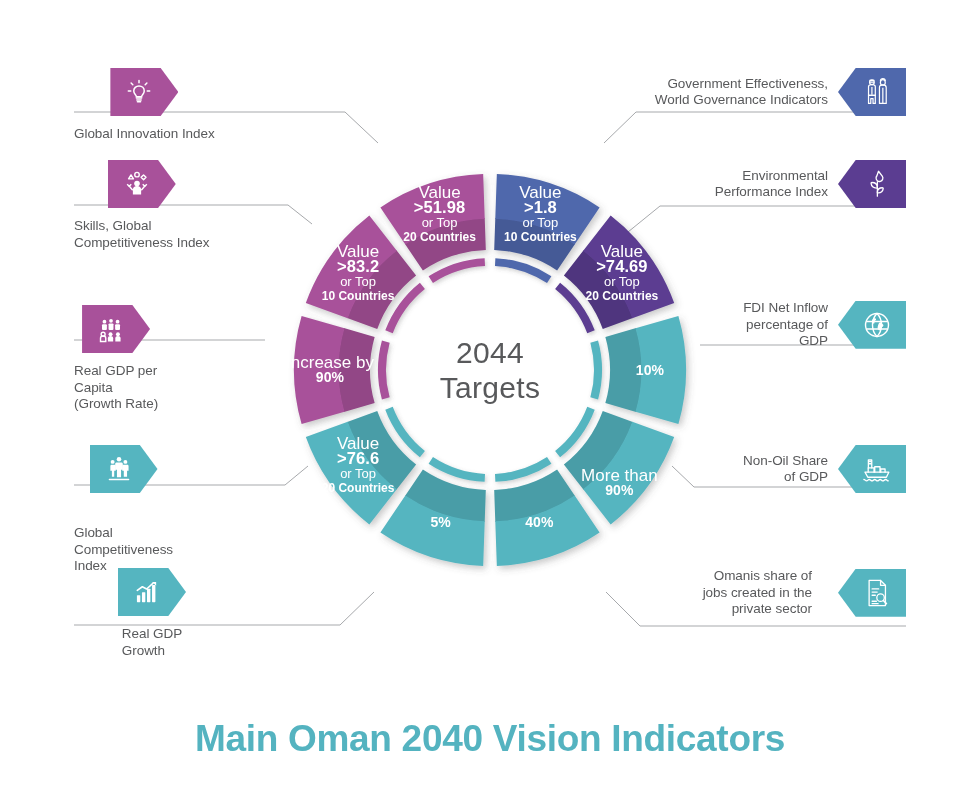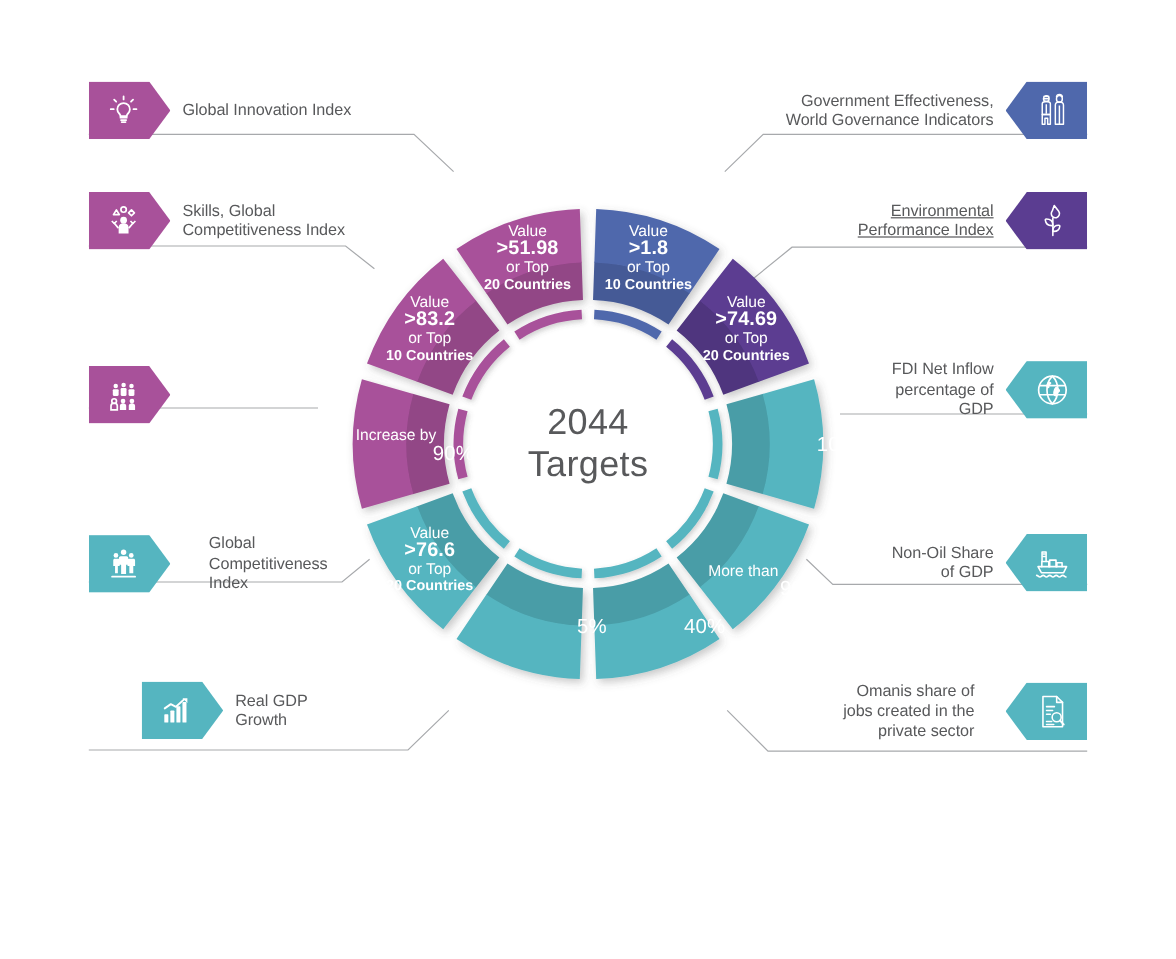--- a/index.html
+++ b/index.html
@@ -13,20 +13,21 @@
   #stage { position:absolute; inset:0; }
 
   svg.layer { position:absolute; left:0; top:0; width:980px; height:799px; }
 
   
   .label-row {
     position:absolute;
     display:flex;
     align-items:center;
     gap:10px;
+    flex-direction:column;
   }
   .label-row.left { left:74px; }
   .label-row.right { right:74px; flex-direction:row-reverse; }
 
   .tag {
     width:60px; height:48px;
     display:flex; align-items:center; justify-content:center;
     flex:0 0 auto;
     position:relative;
   }
@@ -47,25 +48,25 @@
   
   .seg-label {
     position:absolute;
     text-align:center;
     color:#ffffff;
     transform:translate(-50%,-50%);
     line-height:15px;
     pointer-events:none;
     width:130px;
   }
-  .seg-label .l1 { font-size:13px; }
+  .seg-label .l1 { font-size:17px; }
   .seg-label .l2 { font-size:16.5px; font-weight:bold; letter-spacing:.1px;}
   .seg-label .l3 { font-size:13px; }
   .seg-label .l4 { font-size:12px; font-weight:bold; }
-  .seg-label.single .l2 { font-size:17px; font-weight:normal;text-align:right; }
+  .seg-label.single .l2 { font-size:14px; font-weight:bold; }
 
   
   #center-text {
     position:absolute;
     left:490px; top:370px;
     transform:translate(-50%,-50%);
     text-align:center;
     width:200px;
     color:#58595b;
   }
@@ -245,20 +246,23 @@
       <g fill="none" stroke="#fff" stroke-width="1.5">
               <circle cx="8.6" cy="21.6" r="2.1"></circle>
               <path d="M5.8 29.4v-3.6c0-1.4 1.2-2.3 2.8-2.3s2.8.9 2.8 2.3v3.6z"></path>
             </g>
       <circle cx="16.5" cy="21.6" r="2.1"></circle>
             <path d="M13.7 29.4v-3.6c0-1.4 1.2-2.3 2.8-2.3s2.8.9 2.8 2.3v3.6z"></path>
       <circle cx="24.4" cy="21.6" r="2.1"></circle>
             <path d="M21.6 29.4v-3.6c0-1.4 1.2-2.3 2.8-2.3s2.8.9 2.8 2.3v3.6z"></path>
     </svg>
         </div>
+        <div class="label-text">Real GDP per
+Capita
+(Growth Rate)</div>
       </div>
       <div class="label-row left" style="top: 445px; gap: 32px;">
         <div class="tag left" style="background: rgb(85, 181, 192);">
           <svg width="30" height="30" viewBox="0 0 32 32" fill="#fff" stroke="none">
       <circle cx="9.2" cy="8.4" r="2.1"></circle>
       <path d="M7.2 11.4h4c.8 0 1.3.6 1.3 1.4v5h-1.6v6.4H8.4V17.8H6.8v-5c0-.8.5-1.4 1.4-1.4z"></path>
       <circle cx="16" cy="5.6" r="2.4"></circle>
       <path d="M13.5 9h5c1 0 1.6.7 1.6 1.6v6.1h-1.9v8.1h-4.4v-8.1h-1.9v-6.1c0-.9.6-1.6 1.6-1.6z"></path>
       <circle cx="22.8" cy="8.4" r="2.1"></circle>
       <path d="M20.8 11.4h4c.9 0 1.4.6 1.4 1.4v5h-1.6v6.4h-3.5V17.8h-1.6v-5c0-.8.5-1.4 1.3-1.4z"></path>
@@ -297,21 +301,21 @@
       <path d="M11.6 11.6v8.4"></path>
       <ellipse cx="23.2" cy="6.8" rx="2.6" ry="3"></ellipse>
       <path d="M20.6 5.4c0-1.6 1.2-2.6 2.6-2.6s2.6 1 2.6 2.6"></path>
       <path d="M19.6 12.2c0-1.6 1.6-2.7 3.6-2.7s3.6 1.1 3.6 2.7v17h-7.2z"></path>
       <path d="M23.2 12.6v16.6"></path>
     </svg>
         </div>
         <div class="label-text">Government Effectiveness,
 World Governance Indicators</div>
       </div>
-      <div class="label-row right" style="top: 160px; text-decoration: underline;">
+      <div class="label-row right" style="top: 160px;">
         <div class="tag right" style="background: rgb(91, 61, 145);">
           <svg width="30" height="32" viewBox="0 0 32 34" fill="none" stroke="#fff" stroke-width="1.4" stroke-linejoin="round" stroke-linecap="round">
       <path d="M17.6 3.4l4 5.2c1.5 2 .4 4.9-2 5.6-2.4.7-4.6-1.2-4.6-3.5 0-1 .3-1.7.9-2.5z"></path>
       <path d="M16.4 14.6v15.4"></path>
       <path d="M16.4 20.4c-.2-3.2-2.6-5-5.8-5-.6 0-1 .4-.9 1 .4 3 2.6 4.9 5.6 4.9h1.1z"></path>
       <path d="M16.4 25.6c.2-2.9 2.4-4.6 5.3-4.6.6 0 1 .4.9.9-.4 2.8-2.4 4.5-5.2 4.5h-1z"></path>
     </svg>
         </div>
         <div class="label-text">Environmental
 Performance Index</div>
@@ -354,14 +358,15 @@
       <circle cx="19.8" cy="22" r="4"></circle>
       <path d="M22.8 25l3.2 3.4" stroke-width="1.8"></path>
     </svg>
         </div>
         <div class="label-text">Omanis share of
 jobs created in the
 private sector</div>
       </div>
     </div>
 
+  <div id="bottom-title">Main Oman 2040 Vision Indicators</div>
 
 </div>
 
 </body></html>

